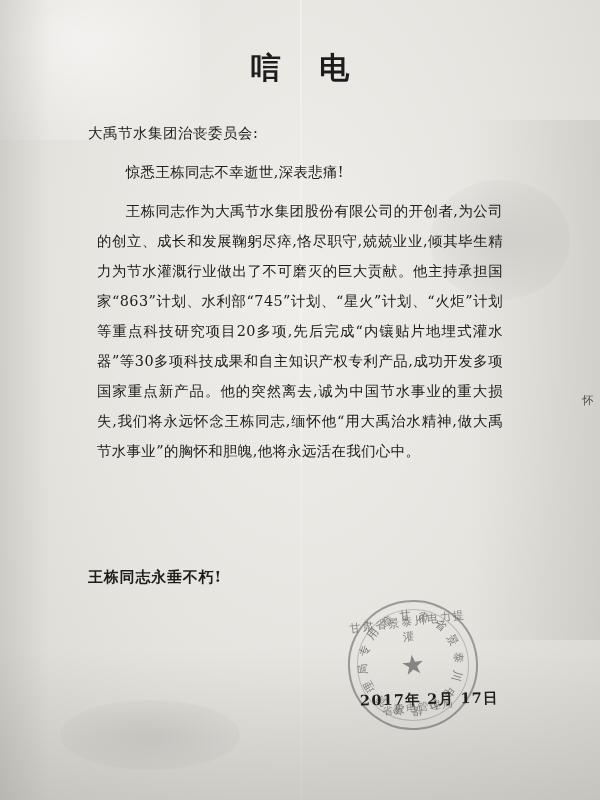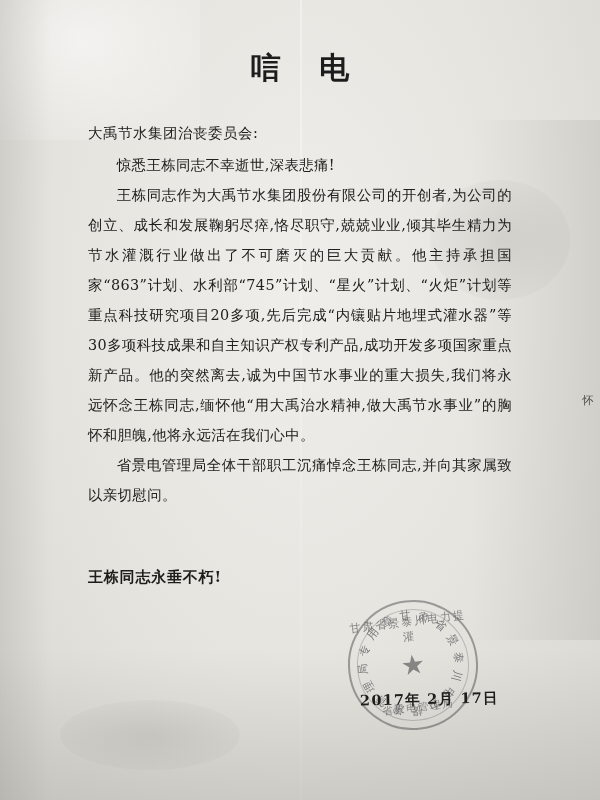--- a/index.html
+++ b/index.html
@@ -74,21 +74,21 @@
     color: #20211f;
     font-weight: 400;
   }
 
   .salutation {
     margin: 0 0 2px 0;
     letter-spacing: 0.6px;
   }
 
   .para {
-    margin: 0;
+    margin: 9px;
     text-align: justify;
     text-justify: inter-ideograph;
     letter-spacing: 0.4px;
   }
   .para.indent {
     text-indent: 2em;
   }
 
   .sideline {
     position: absolute;
@@ -212,21 +212,20 @@
 
   <div class="ink-smudge" style="left:60px; top:700px; width:180px; height:70px;"></div>
   <div class="ink-smudge" style="left:430px; top:180px; width:140px; height:120px;"></div>
 
   <div class="doc-title">唁 电</div>
 
   <div class="body-block">
     <p class="salutation">大禹节水集团治丧委员会:</p>
     <p class="para indent">惊悉王栋同志不幸逝世,深表悲痛!</p>
     <p class="para indent">王栋同志作为大禹节水集团股份有限公司的开创者,为公司的创立、成长和发展鞠躬尽瘁,恪尽职守,兢兢业业,倾其毕生精力为节水灌溉行业做出了不可磨灭的巨大贡献。他主持承担国家“863”计划、水利部“745”计划、“星火”计划、“火炬”计划等重点科技研究项目20多项,先后完成“内镶贴片地埋式灌水器”等30多项科技成果和自主知识产权专利产品,成功开发多项国家重点新产品。他的突然离去,诚为中国节水事业的重大损失,我们将永远怀念王栋同志,缅怀他“用大禹治水精神,做大禹节水事业”的胸怀和胆魄,他将永远活在我们心中。</p>
-    <p class="para indent">省景电管理局全体干部职工沉痛悼念王栋同志,并向其家属致以亲切慰问。</p>
   </div>
 
   <div class="sideline">怀</div>
 
   <div class="closing">王栋同志永垂不朽!</div>
 
   <div class="signature-area">
 
     <div class="stamp">
       <div class="ring-inner"></div>

